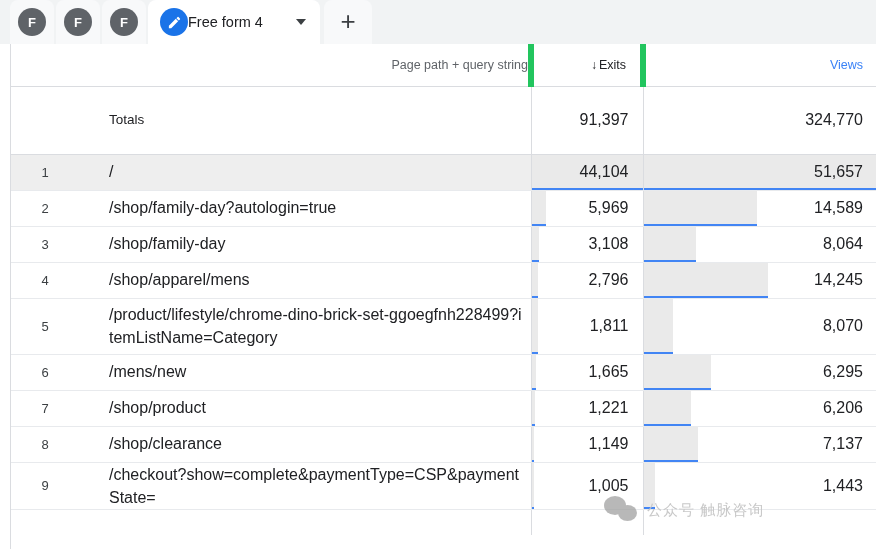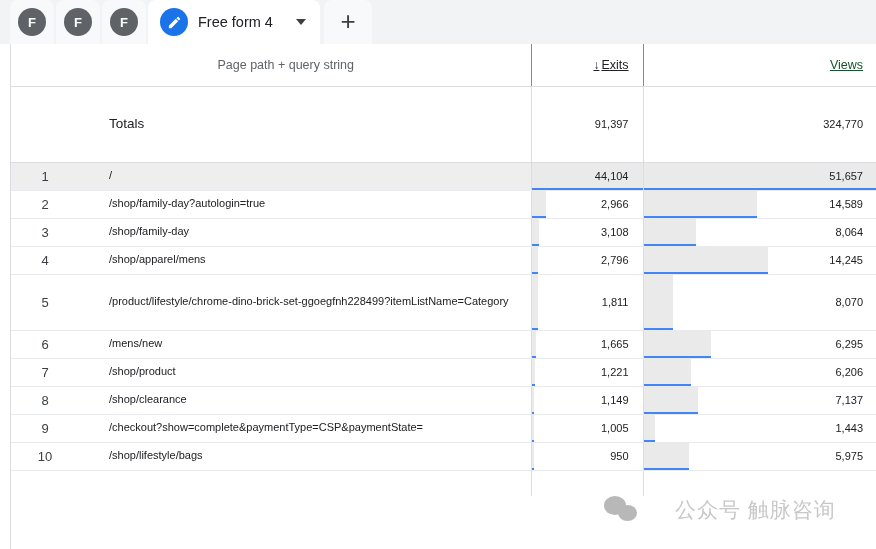--- a/index.html
+++ b/index.html
@@ -26,21 +26,20 @@
     justify-content: center;
     background: #f8f9fa;
     border-radius: 8px 8px 0 0;
     margin-right: 2px;
     position: relative;
   }
   .tab.collapsed { width: 44px; }
   .tab.active {
     background: #ffffff;
     padding: 0 14px 0 12px;
-    gap: 10px;
     min-width: 172px;
     justify-content: flex-start;
   }
   .tab.plus {
     width: 48px;
     background: #f8f9fa;
     margin-left: 2px;
   }
   .avatar-f {
     width: 28px; height: 28px;
@@ -104,49 +103,48 @@
 
   thead th {
     height: 42px;
     font-size: 12.5px;
     font-weight: 400;
     color: #5f6368;
     border-bottom: 1px solid #dadce0;
     vertical-align: middle;
     background: #fff;
   }
-  th.h-path { text-align: center; padding-left: 30px; }
+  th.h-path { text-align: right; padding-left: 30px; }
   th.h-num  {
     text-align: right; padding-right: 14px;
-    border-left: 1px solid #22c55e;
+    border-left: 6px solid #22c55e;
     color: #202124;
-    text-decoration: underline;
-  }
-  th.h-views { color: #14532d; }
+  }
+  th.h-views { color: #3b82f6; }
   .sort-arrow { font-size: 12px; margin-right: 2px; }
 
   tbody td {
-    font-size: 11px;
+    font-size: 16px;
     color: #202124;
     border-bottom: 1px solid #e8eaed;
     vertical-align: middle;
   }
-  tr.totals td { height: 76px; border-bottom: 1px solid #dadce0; }
+  tr.totals td { height: 68px; border-bottom: 1px solid #dadce0; }
   tr.totals td.v-idx { }
   tr.totals td.v-path { padding-left: 30px; font-size: 13.5px; }
 
   td.v-idx  { text-align: center; color: #3c4043; font-size: 13px; }
   td.v-path { padding-left: 30px; padding-right: 8px; word-break: break-all; line-height: 1.45; }
 
   td.v-num {
     position: relative;
     text-align: right;
     padding: 0 14px 0 0;
     border-left: 1px solid #dadce0;
-    height: 28px;
+    height: 36px;
     overflow: hidden;
   }
   td.v-num .bar {
     position: absolute;
     left: 0; top: 0; bottom: 0;
     background: #eaeaea;
     border-bottom: 2px solid #4285f4;
     z-index: 0;
   }
   td.v-num .val { position: relative; z-index: 1; }
@@ -170,25 +168,24 @@
   }
   .wechat-icon { width: 34px; height: 28px; position: relative; opacity: .72; }
   .wechat-icon .b1, .wechat-icon .b2 {
     position: absolute;
     background: #9e9e9e;
     border-radius: 50%;
   }
   .wechat-icon .b1 { width: 22px; height: 19px; left: 0; top: 0; }
   .wechat-icon .b2 { width: 19px; height: 16px; left: 14px; top: 9px; }
   .wm-text {
-    font-size: 21px;
+    font-size: 15px;
     color: #c8c8c8;
     white-space: nowrap;
     letter-spacing: 1px;
-    margin-left: 28px;
   }
 </style>
 </head>
 <body>
 
 <div class="tabstrip">
   <div class="tab collapsed">
     <div class="avatar-f">F</div>
   </div>
   <div class="tab collapsed">
@@ -241,21 +238,21 @@
         </tr>
         <tr class="table-row highlight">
           <td class="v-idx">1</td>
           <td class="v-path">/</td>
           <td class="v-num"><span class="bar" style="width:100%"></span><span class="val">44,104</span></td>
           <td class="v-num"><span class="bar" style="width:100%"></span><span class="val">51,657</span></td>
         </tr>
         <tr class="table-row">
           <td class="v-idx">2</td>
           <td class="v-path">/shop/family-day?autologin=true</td>
-          <td class="v-num"><span class="bar" style="width:13.5%"></span><span class="val">2,966</span></td>
+          <td class="v-num"><span class="bar" style="width:13.5%"></span><span class="val">5,969</span></td>
           <td class="v-num"><span class="bar" style="width:48.7%"></span><span class="val">14,589</span></td>
         </tr>
         <tr class="table-row">
           <td class="v-idx">3</td>
           <td class="v-path">/shop/family-day</td>
           <td class="v-num"><span class="bar" style="width:7%"></span><span class="val">3,108</span></td>
           <td class="v-num"><span class="bar" style="width:22.6%"></span><span class="val">8,064</span></td>
         </tr>
         <tr class="table-row">
           <td class="v-idx">4</td>
@@ -286,26 +283,20 @@
           <td class="v-path">/shop/clearance</td>
           <td class="v-num"><span class="bar" style="width:2.6%"></span><span class="val">1,149</span></td>
           <td class="v-num"><span class="bar" style="width:23.5%"></span><span class="val">7,137</span></td>
         </tr>
         <tr class="table-row">
           <td class="v-idx">9</td>
           <td class="v-path">/checkout?show=complete&amp;paymentType=CSP&amp;paymentState=</td>
           <td class="v-num"><span class="bar" style="width:2.3%"></span><span class="val">1,005</span></td>
           <td class="v-num"><span class="bar" style="width:5%"></span><span class="val">1,443</span></td>
         </tr>
-        <tr class="table-row">
-          <td class="v-idx">10</td>
-          <td class="v-path">/shop/lifestyle/bags</td>
-          <td class="v-num"><span class="bar" style="width:2.2%"></span><span class="val">950</span></td>
-          <td class="v-num"><span class="bar" style="width:19.5%"></span><span class="val">5,975</span></td>
-        </tr>
         <tr class="spacer-row">
           <td></td>
           <td></td>
           <td class="v-num"></td>
           <td class="v-num"></td>
         </tr>
       </tbody>
   </table>
 </div>
 

